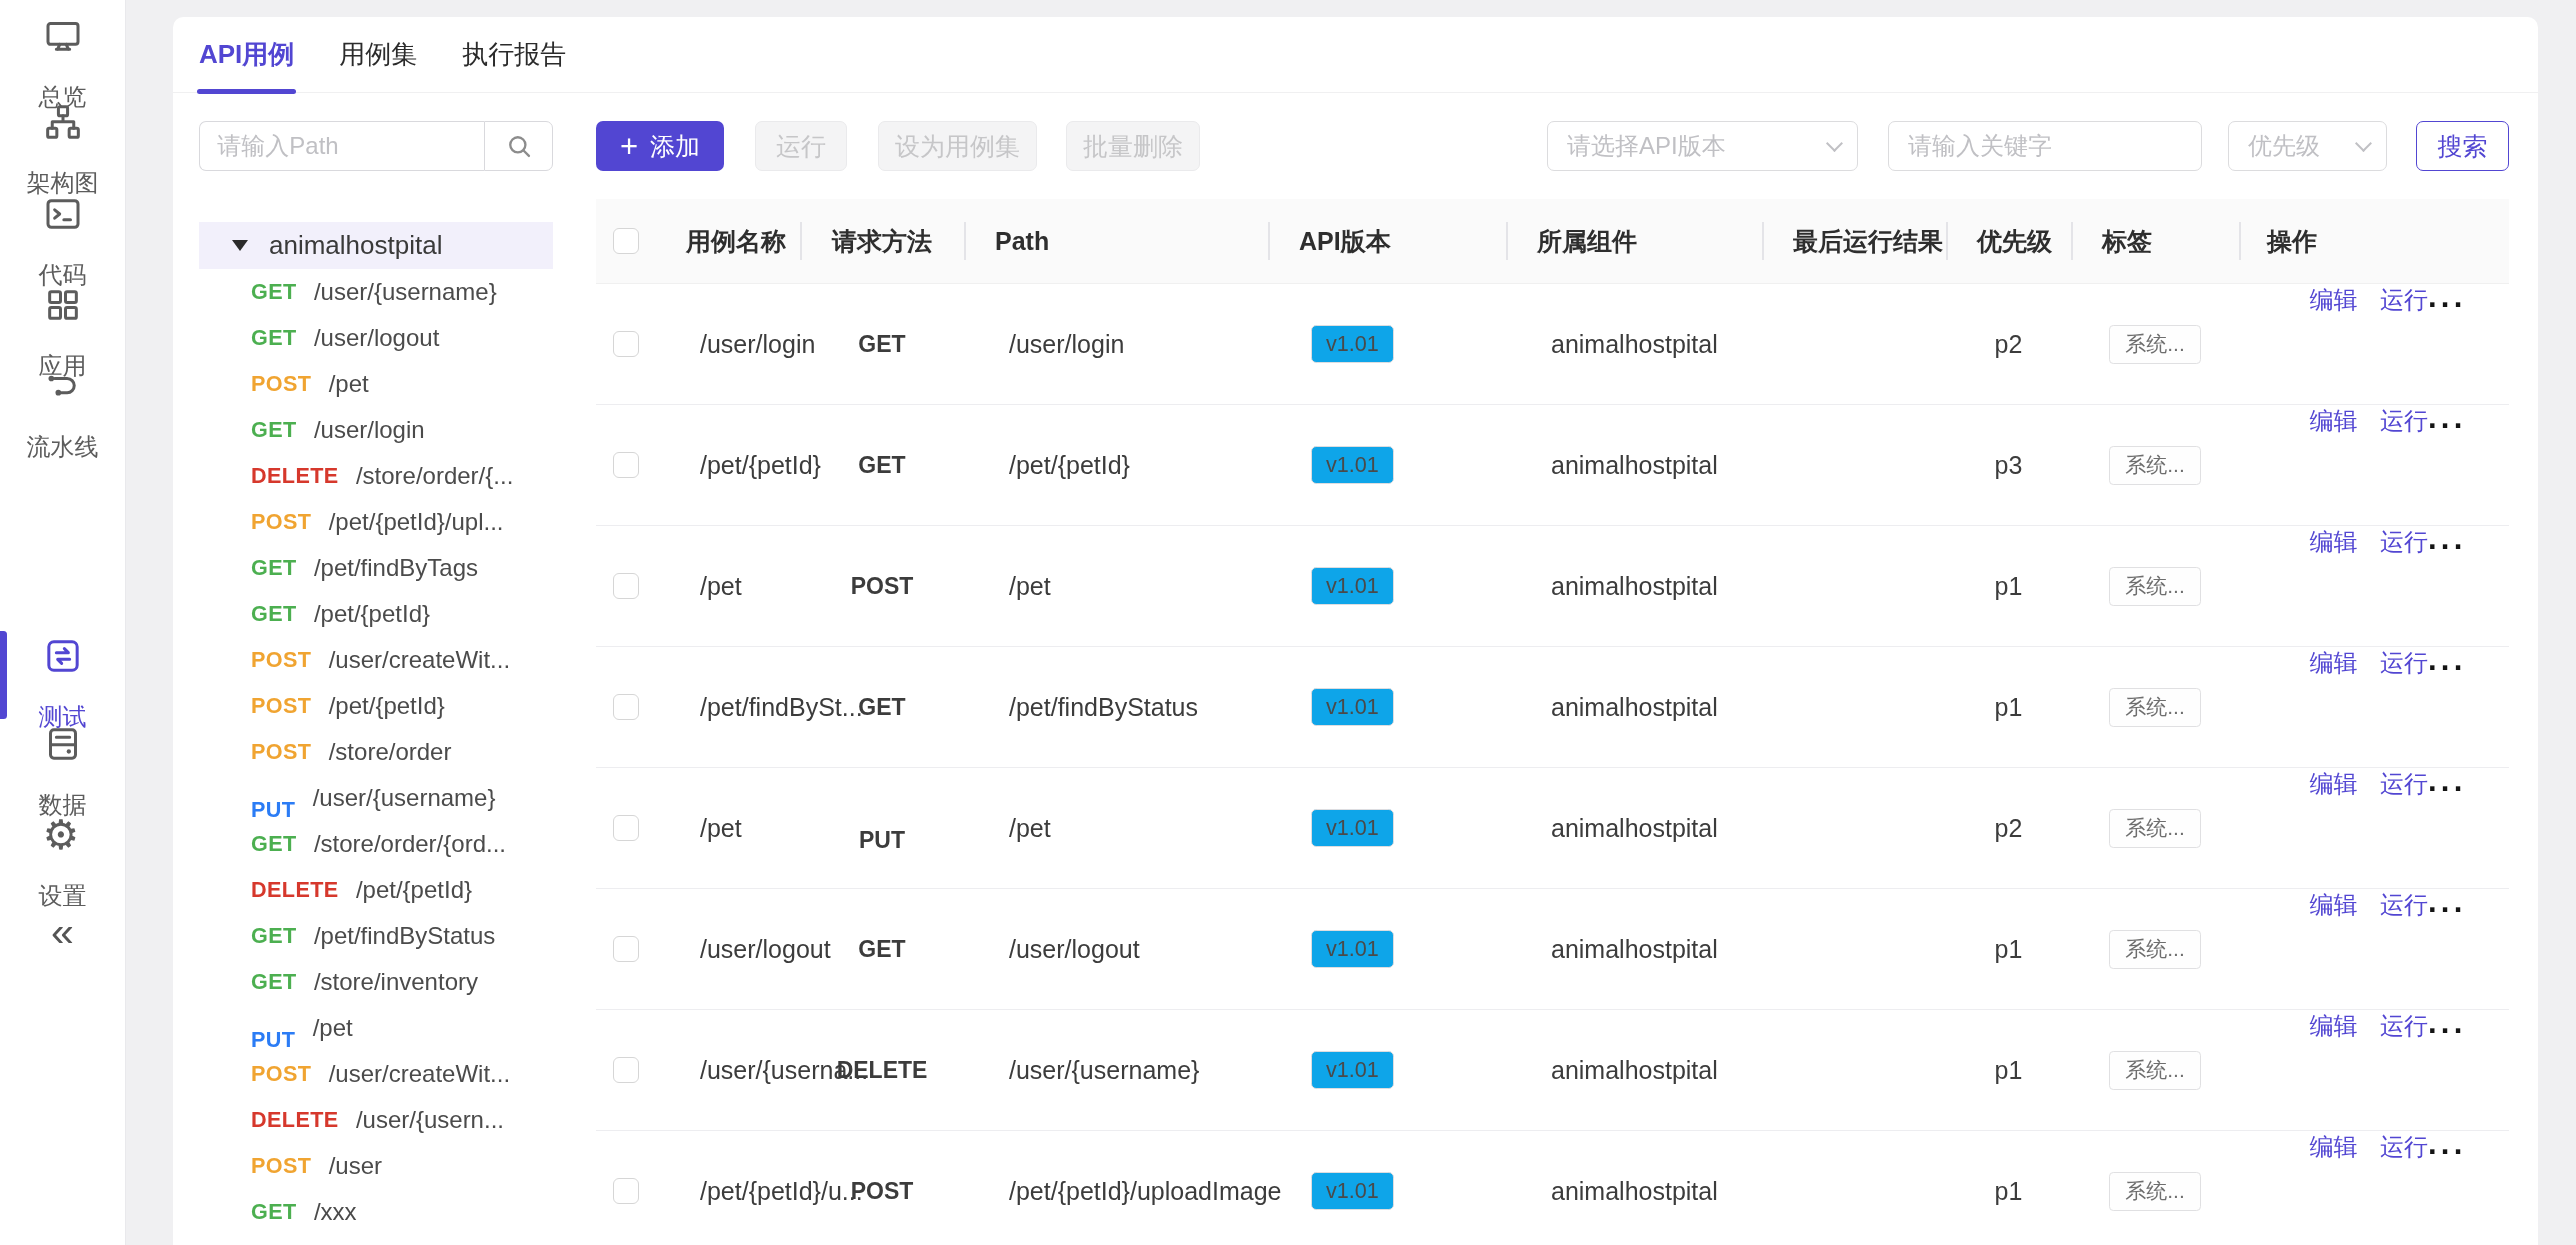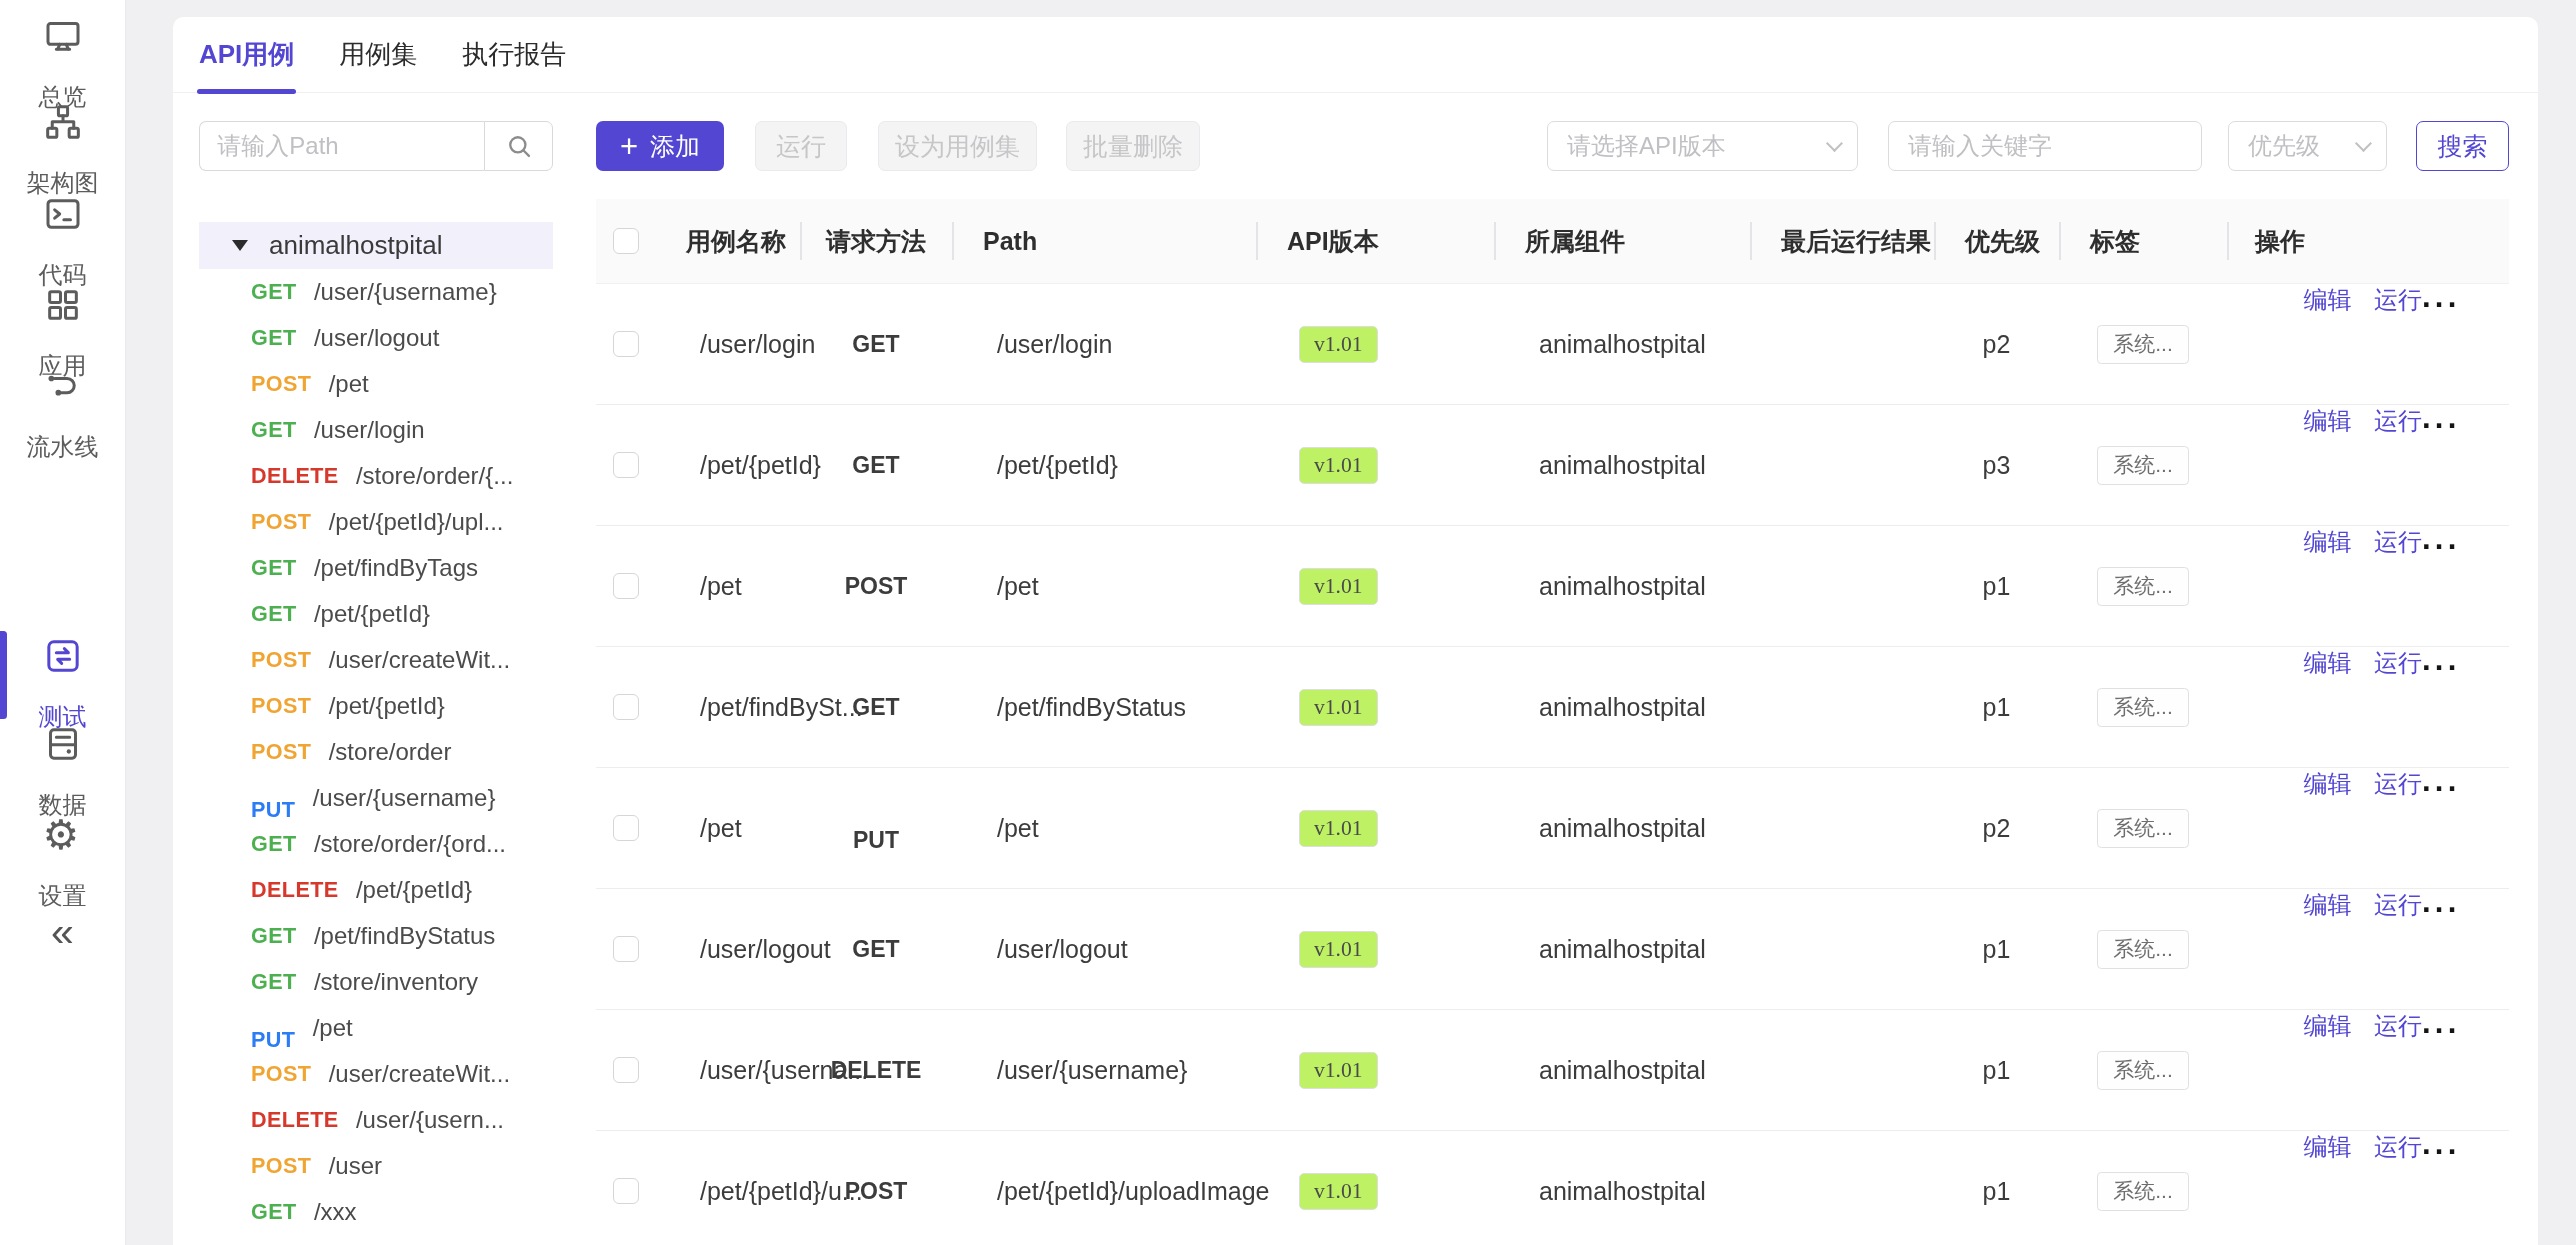--- a/index.html
+++ b/index.html
@@ -86,21 +86,21 @@
   .btn-search { width: 93px; height: 50px; background: #fff; border: 1.7px solid #5246d2;
                 color: #5246d2; margin-left: 29px; }
 
   
   .table { margin-top: 28px; }
   .thead { display: flex; height: 85px; background: #fafafa; border-bottom: 1.7px solid #f0f0f0; }
   .trow { display: flex; height: 121px; border-bottom: 1.7px solid #ededf0; background: #fff; }
   .c { display: flex; align-items: center; flex-shrink: 0; position: relative; }
   .c-check { width: 59px; padding-left: 17.3px; }
   .c-name { width: 145px; }
-  .c-method { width: 152px; justify-content: center; }
+  .c-method { width: 164px; justify-content: center; }
   .c-path { width: 304px; }
   .c-ver { width: 238px; }
   .c-comp { width: 256px; }
   .c-result { width: 184px; }
   .c-pri { width: 125px; }
   .c-tag { width: 168px; }
   .c-op { flex: 1; padding-left: 28px; }
   .thead .c { font-size: 25px; font-weight: 700; color: #2e2e2e; padding-left: 31px; }
   .thead .c-check { padding-left: 17.3px; }
   .thead .c-method { padding-left: 0; justify-content: center; }
@@ -110,22 +110,22 @@
   .trow .c { font-size: 25px; color: #3c3c3c; }
   .trow .c-name, .trow .c-path, .trow .c-comp, .trow .c-result { padding-left: 45px; }
   .trow .c-ver { padding-left: 43px; }
   .trow .c-method { font-size: 23px; font-weight: 700; }
   .trow .c-pri { justify-content: center; }
   .trow .c-tag { justify-content: center; }
   .trow .c-op { flex-direction: row; align-items: flex-start; justify-content: center; }
 
   .checkbox { width: 26px; height: 26px; border: 1.7px solid #d6d6d6; border-radius: 6px;
               background: #fff; cursor: pointer; }
-  .ver-tag { display: inline-block; padding: 5.2px 14px; background: #bef264;
-             border: 1.7px solid #dddde0; border-radius: 5.2px; font-size: 21.6px; color: #4a4a4a; font-family: Liberation Serif, serif; }
+  .ver-tag { display: inline-block; padding: 5.2px 14px; background: #0ea5e9;
+             border: 1.7px solid #dddde0; border-radius: 5.2px; font-size: 21.6px; color: #4a4a4a; }
   .sys-tag { display: inline-block; padding: 4.3px 15.5px; background: #fefefe;
              border: 1.7px solid #e0e0e2; border-radius: 4.3px; font-size: 21px; color: #6e6e6e; }
   .op-links { display: flex; gap: 22.5px; }
   .op-links a { color: #5246d2; font-size: 24px; text-decoration: none; cursor: pointer; }
   .op-more { margin-top: 1.7px; font-size: 31px; font-weight: 700; color: #141414;
              letter-spacing: 4.3px; line-height: 22.5px; cursor: pointer; }
 </style>
 </head>
 <body>
 

